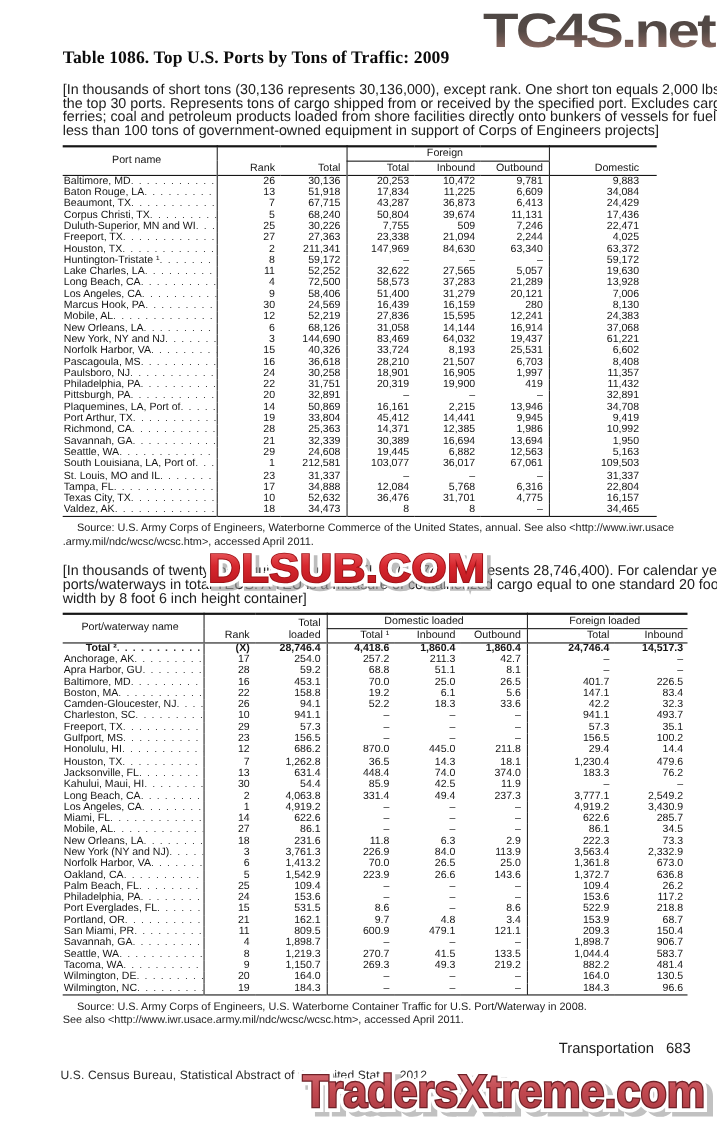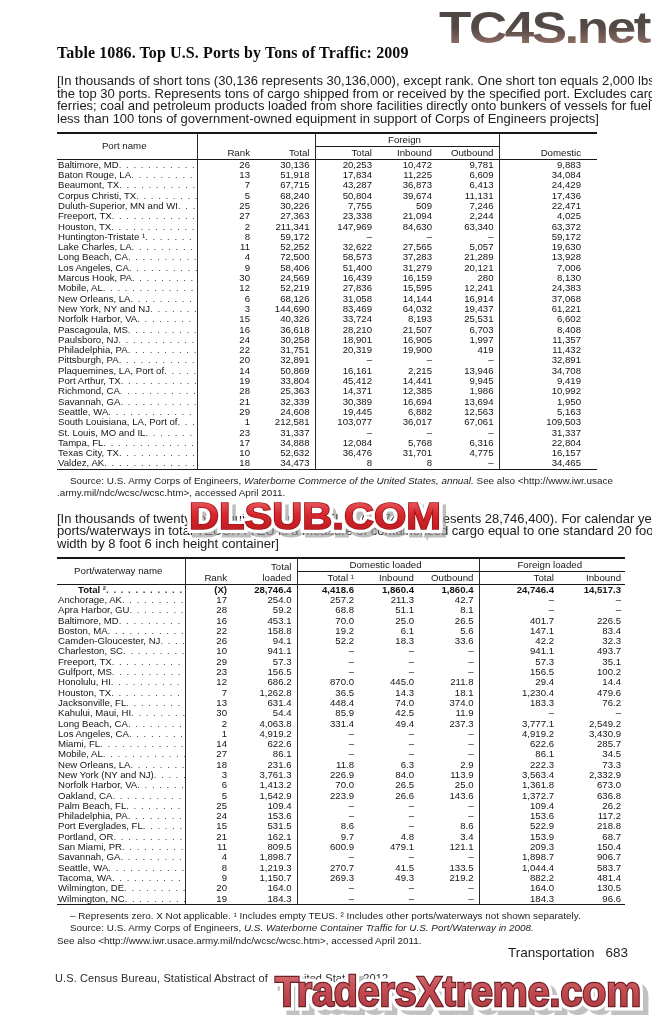--- a/index.html
+++ b/index.html
@@ -55,21 +55,21 @@
   .t86 td:last-child { padding-right:16px; }
   .t86 th.pr-lg { padding-right:16px; }
   .t87 td:last-child { padding-right:4px; }
   .t87 th.pr-sm { padding-right:4px; }
   .total-row td { font-weight:bold; }
   .total-row .pname { padding-left:20px; }
 
   .fn { margin-top:5px; font-size:9.9px; line-height:12.4px; color:#1c1c1c; }
   .fn p { margin:0; text-indent:13px; white-space:nowrap; }
   .fn p.noindent { text-indent:0; }
-  .it { font-style:italic; }
+  .it { }
 
   .pg-right {
     position:absolute; top:945px; left:16px; width:612px; text-align:right;
     font-size:13.5px; color:#1d1d1d;
   }
   .pg-right .pgnum { margin-left:11px; }
   .pg-left {
     position:absolute; top:972px; left:55px;
     font-size:11px; color:#2c2c2c; letter-spacing:0.1px;
   }
@@ -1032,21 +1032,20 @@
           <td class="num bl">–</td>
           <td class="num">–</td>
           <td class="num">–</td>
           <td class="num bl">184.3</td>
           <td class="num">96.6</td>
         </tr>
       </tbody>
   </table>
 
   <div class="fn">
-    <p>– Represents zero. X Not applicable. ¹ Includes empty TEUS. ² Includes other ports/waterways not shown separately.</p>
     <p><span>Source: U.S. Army Corps of Engineers, </span><span class="it">U.S. Waterborne Container Traffic for U.S. Port/Waterway in 2008.</span></p>
     <p class="noindent">See also &lt;http://www.iwr.usace.army.mil/ndc/wcsc/wcsc.htm&gt;, accessed April 2011.</p>
   </div>
 
 </div>
 
 <div class="pg-right"><span>Transportation</span><span class="pgnum">683</span></div>
 <div class="pg-left">U.S. Census Bureau, Statistical Abstract of the United States: 2012</div>
 
 <svg class="wm wm-top" width="216" height="54" viewBox="0 0 216 54">

